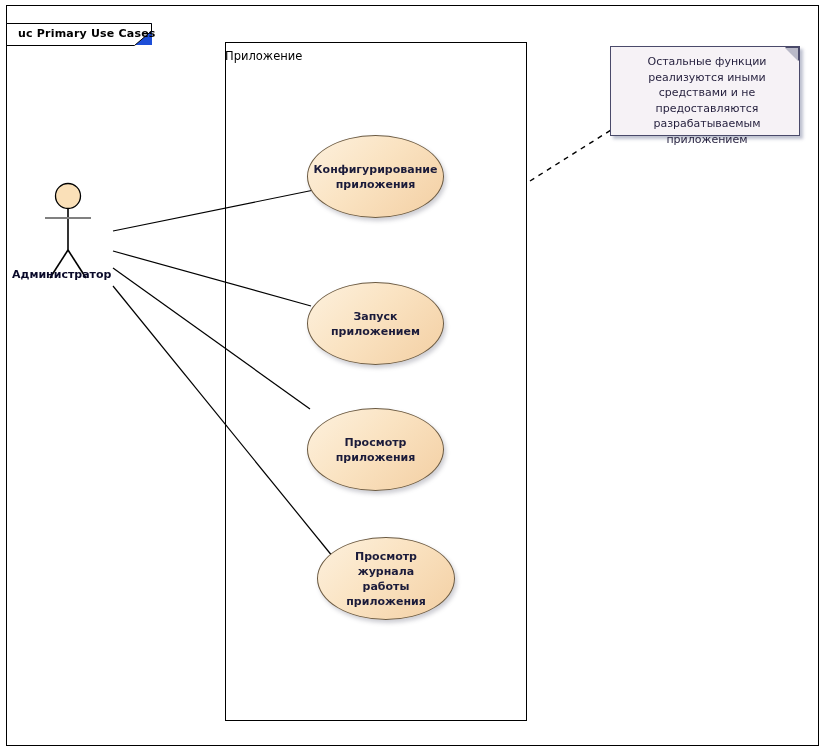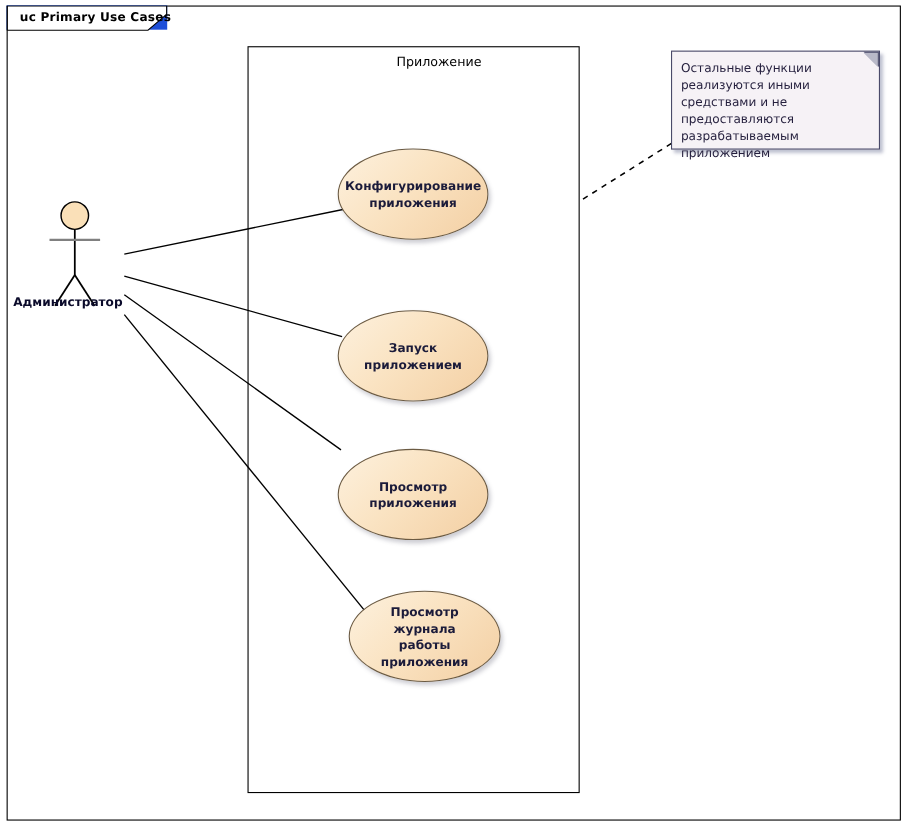--- a/index.html
+++ b/index.html
@@ -27,21 +27,21 @@
     top: 5px;
     width: 813px;
     height: 741px;
     border: 1px solid #000000;
     box-sizing: border-box;
     background: #ffffff;
   }
   .frame-tab {
     position: absolute;
     left: 6px;
-    top: 5px;
+    top: 23px;
     width: 146px;
     height: 22px;
     background: #1d4ed8;
     border-right: none;
     box-sizing: border-box;
     overflow: visible;
     text-align: right;
   }
   .frame-tab-label {
     position: absolute;
@@ -61,21 +61,21 @@
     height: 679px;
     border: 1px solid #000000;
     box-sizing: border-box;
     background: transparent;
   }
   .boundary-label {
     position: absolute;
     left: 225px;
     top: 49px;
     width: 348px;
-    text-align: center;
+    text-align: left;
     font-size: 11.5px;
     color: #000000;
   }
   .usecase {
     position: absolute;
     border-radius: 50%;
     border: 1px solid #6b5a42;
     box-sizing: border-box;
     background: linear-gradient(135deg, #fdf1de 0%, #fae3c2 45%, #f3cfa3 100%);
     box-shadow: 2px 3px 4px rgba(90,90,110,0.30);
@@ -139,20 +139,21 @@
     border-top: 14px solid #4a4a6a;
   }
   .note-text {
     position: absolute;
     left: 8px;
     top: 7px;
     width: 176px;
     font-size: 11px;
     color: #241f3d;
     line-height: 15.5px;
+    text-align: center;
   }
   svg.overlay {
     position: absolute;
     left: 0;
     top: 0;
     width: 825px;
     height: 752px;
     pointer-events: none;
   }
 </style>

